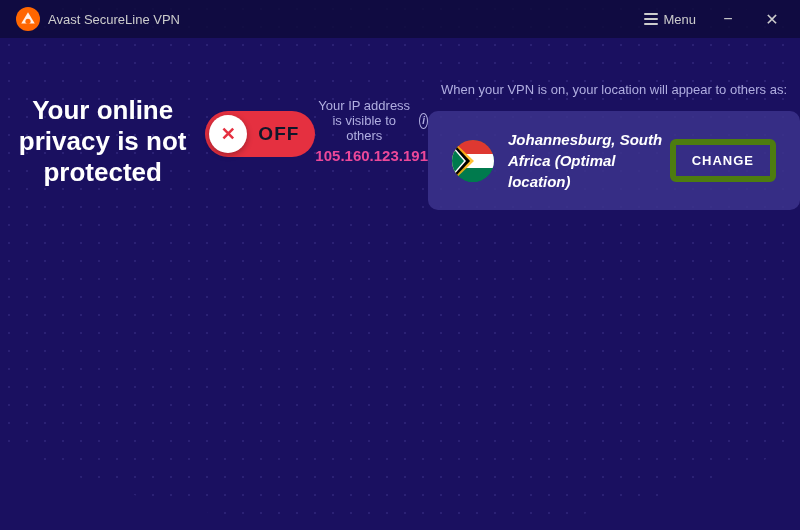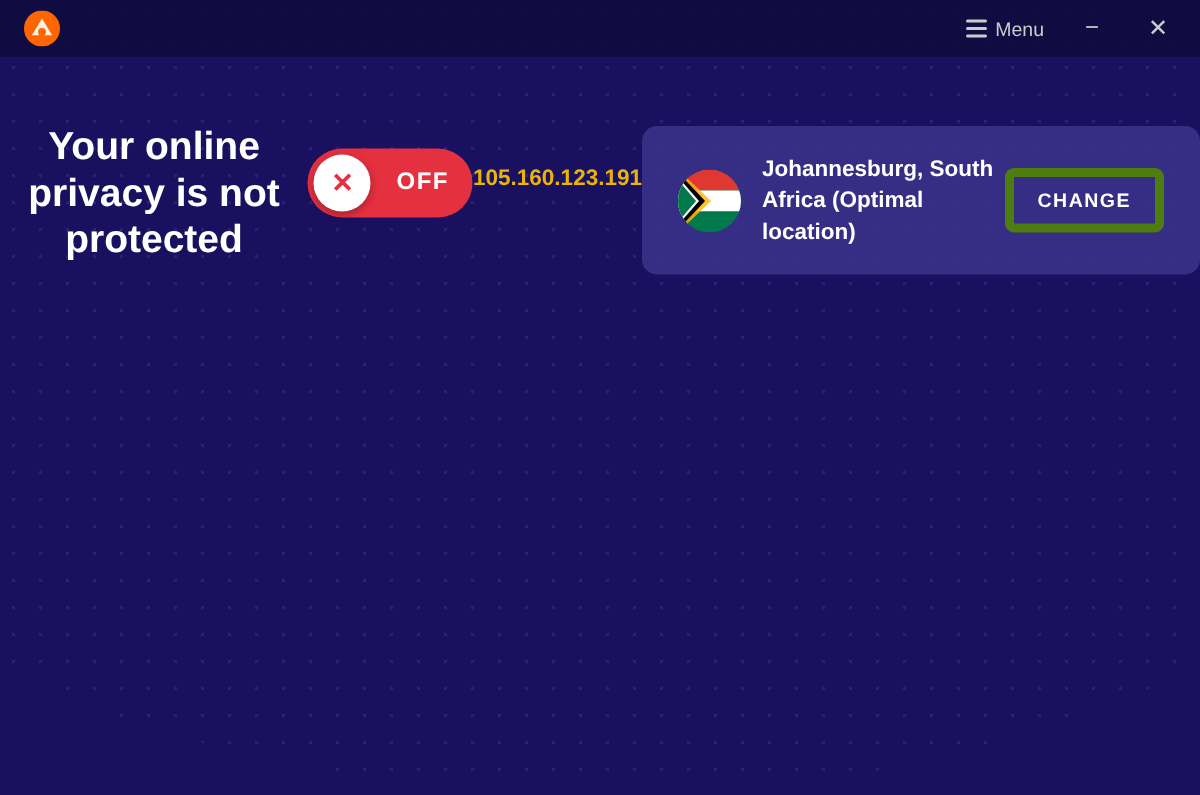--- a/index.html
+++ b/index.html
@@ -156,23 +156,23 @@
     .toggle-thumb-x {
       color: #e53040;
       font-size: 18px;
       font-weight: 700;
       line-height: 1;
     }
 
     .toggle-label {
       position: absolute;
       right: 16px;
-      font-size: 16px;
-      font-weight: 700;
-      color: #ffffff;
+      font-size: 19px;
+      font-weight: 700;
+      color: #0f172a;
       letter-spacing: 1px;
     }
 
     
     .ip-section {
       text-align: center;
       margin-bottom: 30px;
     }
 
     .ip-visible-row {
@@ -199,21 +199,21 @@
       font-size: 10px;
       color: #b0aee0;
       font-style: italic;
       font-weight: 700;
       cursor: pointer;
     }
 
     .ip-address {
       font-size: 15px;
       font-weight: 700;
-      color: #eab308;
+      color: #ec4899;
     }
 
     
     .location-section {
       text-align: center;
       width: 100%;
       max-width: 500px;
     }
 
     .location-hint {
@@ -248,20 +248,21 @@
       flex-shrink: 0;
       position: relative;
     }
 
     .location-name {
       font-size: 15px;
       font-weight: 700;
       color: #fff;
       text-align: left;
       line-height: 1.4;
+      font-style: italic;
     }
 
     .change-btn {
       border: 6px solid #4d7c0f;
       border-radius: 6px;
       background: transparent;
       color: #fff;
       font-size: 13px;
       font-weight: 700;
       letter-spacing: 1px;
@@ -275,20 +276,21 @@
 <body>
 
 <div class="titlebar">
   <div class="titlebar-left">
 
     <svg class="avast-logo" viewBox="0 0 32 32" xmlns="http://www.w3.org/2000/svg">
       <circle cx="16" cy="16" r="16" fill="#FF6600"></circle>
       <path d="M16 7 L25 22 H7 Z" fill="white" opacity="0.9"></path>
       <circle cx="16" cy="19" r="3.5" fill="#FF6600"></circle>
     </svg>
+    <span class="titlebar-title">Avast SecureLine VPN</span>
   </div>
   <div class="titlebar-right">
     <button class="menu-btn">
       <span class="hamburger-icon">
         <span></span>
           <span></span>
           <span></span>
       </span>
       <span>Menu</span>
     </button>
@@ -306,24 +308,29 @@
   <div class="toggle-wrapper">
     <div class="toggle-track">
       <div class="toggle-thumb">
         <span class="toggle-thumb-x">✕</span>
       </div>
       <span class="toggle-label">OFF</span>
     </div>
   </div>
 
   <div class="ip-section">
+    <div class="ip-visible-row">
+      <span class="ip-visible-text">Your IP address is visible to others</span>
+      <div class="info-icon">i</div>
+    </div>
     <div class="ip-address">105.160.123.191</div>
   </div>
 
   <div class="location-section">
+    <p class="location-hint">When your VPN is on, your location will appear to others as:</p>
     <div class="location-card">
       <div class="location-left">
 
         <div class="sa-flag">
           <svg viewBox="0 0 42 42" xmlns="http://www.w3.org/2000/svg" width="42" height="42">
             <circle cx="21" cy="21" r="21" fill="#007A4D"></circle>
 
             <rect x="0" y="0" width="42" height="42" fill="#007A4D" rx="21"></rect>
 
             <path d="M21 21 L42 7 L42 0 L0 0 L0 42 L42 42 L42 35 Z" fill="#FFB612" opacity="0"></path>

